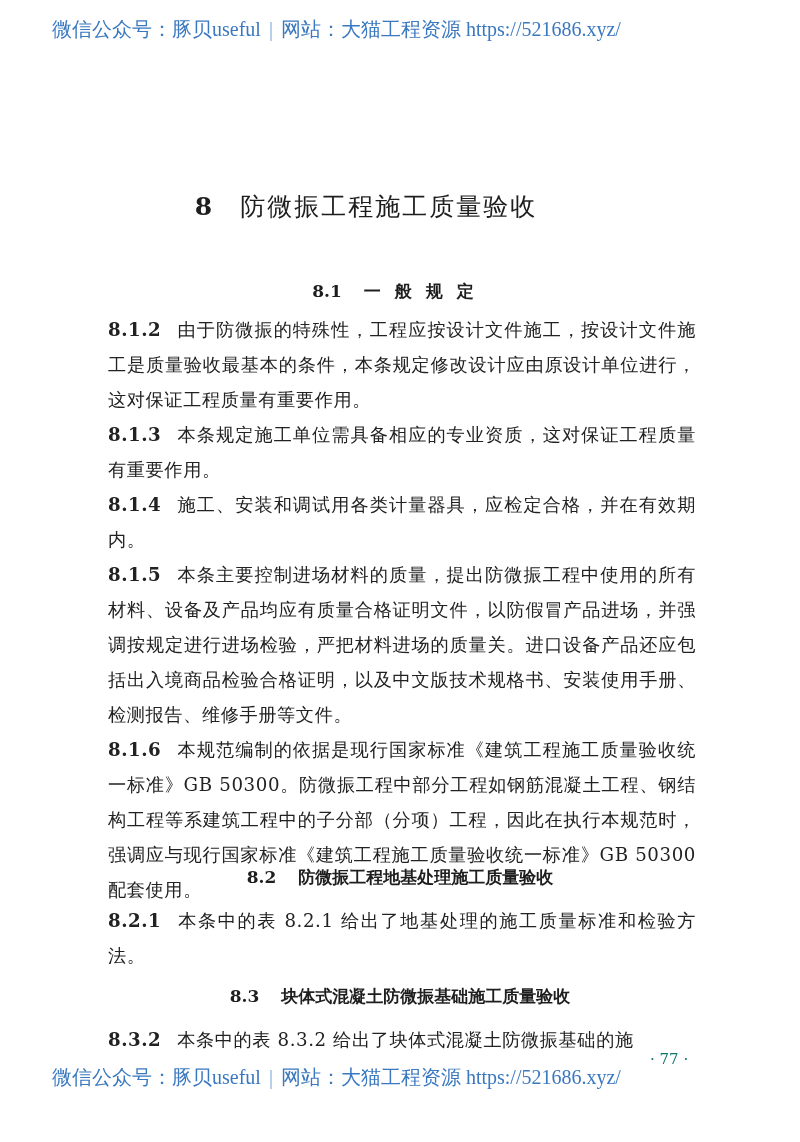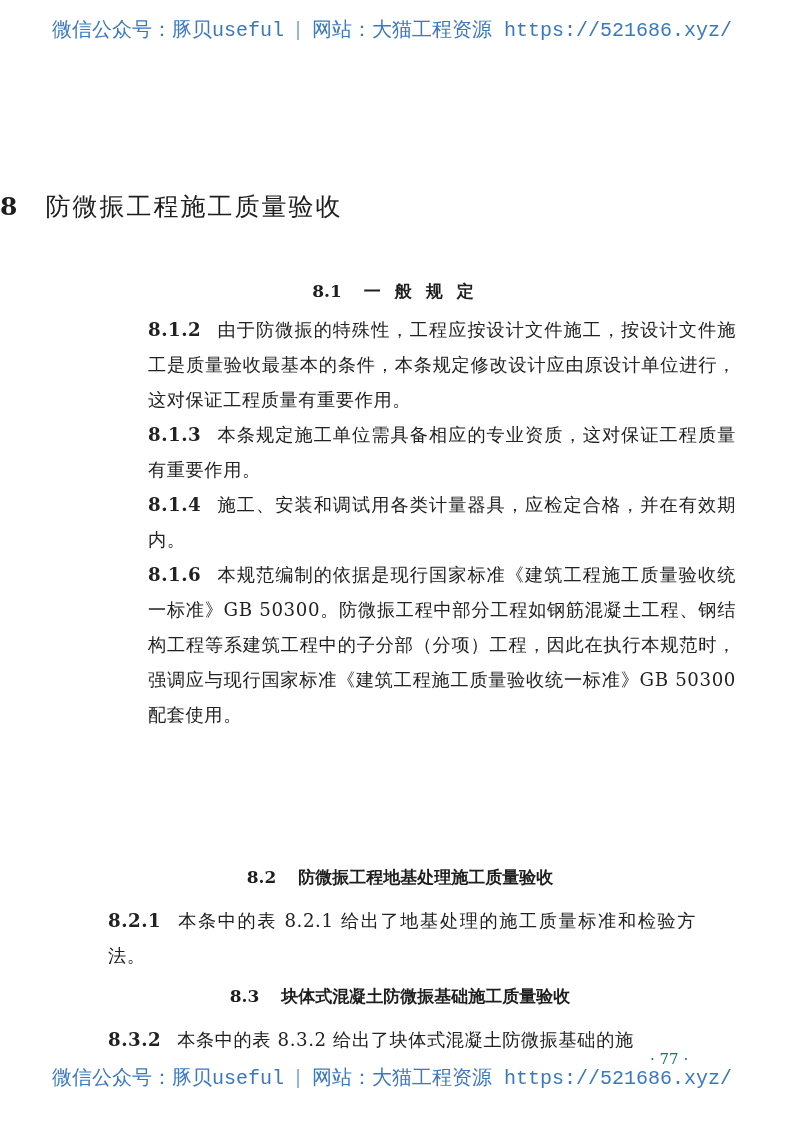--- a/index.html
+++ b/index.html
@@ -3,29 +3,29 @@
   <meta charset="utf-8">
   <style>
     html, body { margin: 0; padding: 0; background: #ffffff; }
     body {
       width: 800px; height: 1142px; position: relative; overflow: hidden;
       font-family: "DejaVu Serif", "Liberation Serif", serif;
       color: #222222;
     }
     .watermark {
       position: absolute; left: 52px; width: 720px;
-      font-family: Liberation Mono, monospace;
+      font-family: Liberation Serif, serif;
       font-size: 20px; color: #3a78c0; white-space: nowrap;
       letter-spacing: 0px;
     }
     .watermark.top { top: 16px; }
     .watermark.bottom { top: 1064px; }
     .watermark .sep { margin: 0 8px; color: #7aa6d8; }
     .chapter-title {
-      position: absolute; top: 190px; left: 0; width: 732px; text-align: left;
+      position: absolute; top: 190px; left: 0; width: 732px; text-align: center;
       font-size: 25px; letter-spacing: 2px; color: #1e1e1e;
     }
     .chapter-title .num { font-weight: bold; margin-right: 26px; }
     .section-title {
       position: absolute; left: 0; width: 800px; text-align: center;
       font-size: 17px; font-weight: bold; color: #1e1e1e;
       font-family: "DejaVu Sans", "Liberation Sans", sans-serif;
     }
     .section-title .num { font-family: "DejaVu Serif", serif; margin-right: 22px; }
     .section-title.spaced .txt { letter-spacing: 14px; }
@@ -50,24 +50,25 @@
 </div>
 
 <div class="chapter-title">
   <span class="num">8</span><span>防微振工程施工质量验收</span>
 </div>
 
 <div class="section-title spaced" style="top:280px;">
   <span class="num">8.1</span><span class="txt">一般规定</span>
 </div>
 
-<div class="body-text" style="top:312px;margin-left:40px;">
+<div class="body-text" style="top:312px;">
   <p class="para"><span class="clause-num">8.1.2</span><span>由于防微振的特殊性，工程应按设计文件施工，按设计文件施工是质量验收最基本的条件，本条规定修改设计应由原设计单位进行，这对保证工程质量有重要作用。</span></p>
   <p class="para"><span class="clause-num">8.1.3</span><span>本条规定施工单位需具备相应的专业资质，这对保证工程质量有重要作用。</span></p>
   <p class="para"><span class="clause-num">8.1.4</span><span>施工、安装和调试用各类计量器具，应检定合格，并在有效期内。</span></p>
+  <p class="para"><span class="clause-num">8.1.5</span><span>本条主要控制进场材料的质量，提出防微振工程中使用的所有材料、设备及产品均应有质量合格证明文件，以防假冒产品进场，并强调按规定进行进场检验，严把材料进场的质量关。进口设备产品还应包括出入境商品检验合格证明，以及中文版技术规格书、安装使用手册、检测报告、维修手册等文件。</span></p>
   <p class="para"><span class="clause-num">8.1.6</span><span>本规范编制的依据是现行国家标准《建筑工程施工质量验收统一标准》GB 50300。防微振工程中部分工程如钢筋混凝土工程、钢结构工程等系建筑工程中的子分部（分项）工程，因此在执行本规范时，强调应与现行国家标准《建筑工程施工质量验收统一标准》GB 50300 配套使用。</span></p>
 </div>
 
 <div class="section-title" style="top:866px;">
   <span class="num">8.2</span><span class="txt">防微振工程地基处理施工质量验收</span>
 </div>
 
 <div class="body-text" style="top:903px;">
   <p class="para"><span class="clause-num">8.2.1</span><span>本条中的表 8.2.1 给出了地基处理的施工质量标准和检验方法。</span></p>
 </div>

